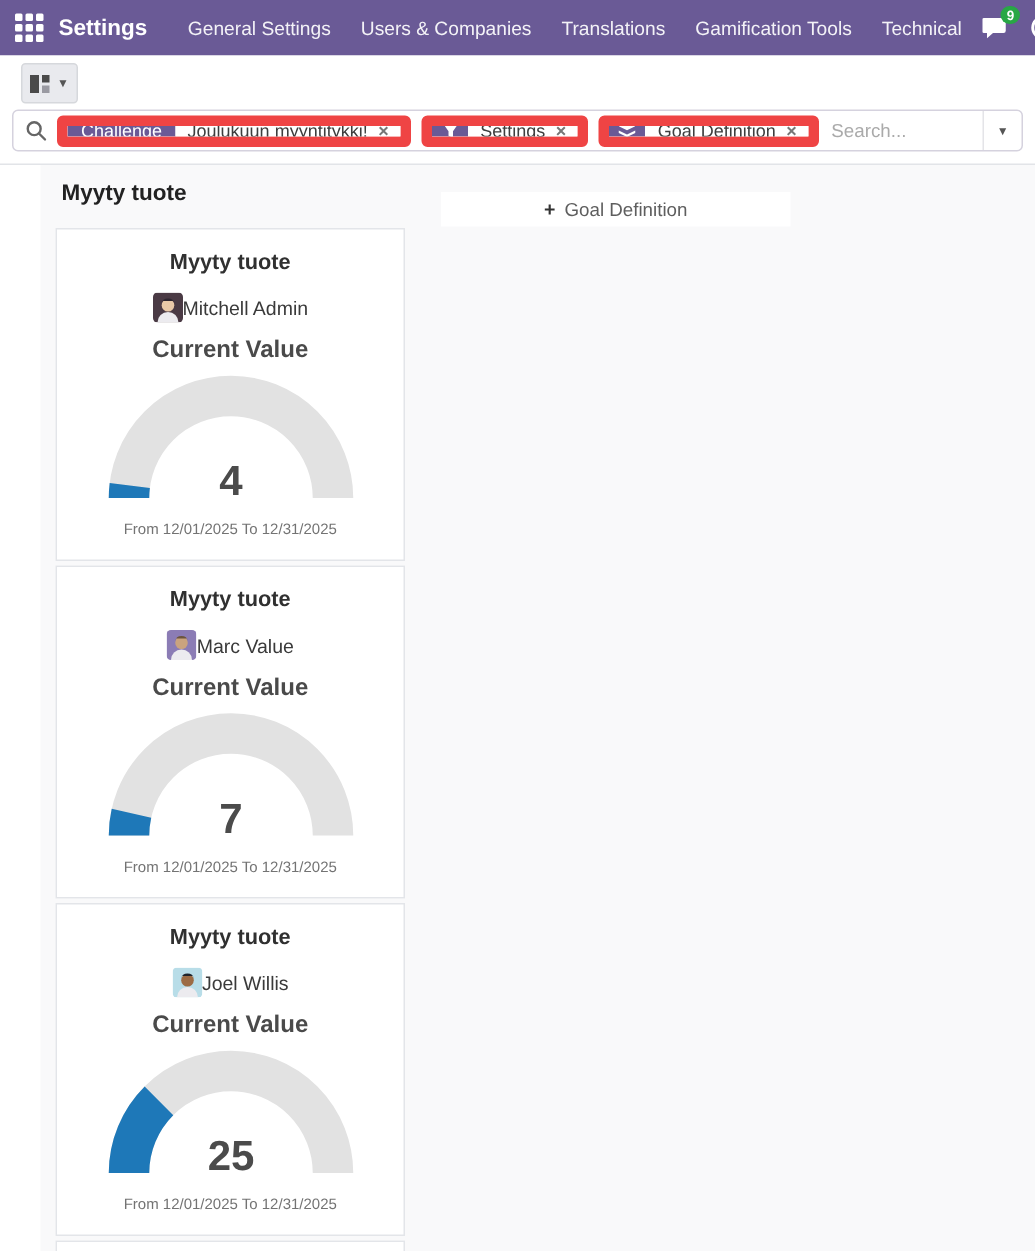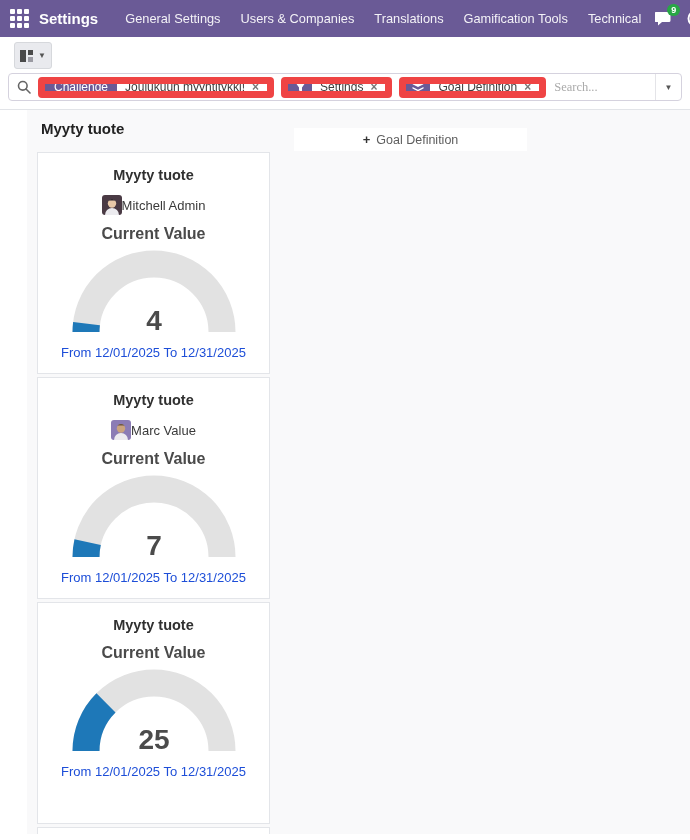--- a/index.html
+++ b/index.html
@@ -44,21 +44,21 @@
   .facet { display:flex; align-items:stretch; border:7px solid #ef4444; border-radius:4px;
     overflow:hidden; margin-left:7px; height:21px; flex:none; }
   .facet-label { background:#6A5A96; color:#fff; font-size:12px; display:flex;
     align-items:center; padding:0 9px; }
   .facet-iconbox { background:#6A5A96; width:24px; display:flex; align-items:center;
     justify-content:center; }
   .facet-val { display:flex; align-items:center; gap:7px; padding:0 8px;
     font-size:12px; color:#3d3d3d; background:#fff; }
   .facet-x { color:#777; font-size:12px; font-weight:700; cursor:pointer; }
   .searchbox input { flex:1; border:none; outline:none; font-size:12.5px; color:#444;
-    padding:0 8px; min-width:60px; font-family:Liberation Serif, serif; }
+    padding:0 8px; min-width:60px; font-family:Liberation Sans, sans-serif; }
   .searchbox input::placeholder { color:#aaa; }
   .sb-toggle { width:26px; align-self:stretch; border-left:1px solid #e4e4e8;
     display:flex; align-items:center; justify-content:center; cursor:pointer; }
 
   
   .content { background:#f9f9fa; height:724px; padding:10px 0 0 10px; overflow:hidden;margin-left:27px; }
   .row { display:flex; gap:24px; align-items:flex-start; }
   .kgroup { width:233px; flex:none; }
   .gtitle { font-size:15px; font-weight:700; color:#222; margin:0 0 14px 4px; line-height:18px; }
   .ghost-btn { width:233px; height:23px; margin-top:8px; background:#fff; border:none;
@@ -71,21 +71,21 @@
   .card.sliver { height:46px; margin-top:0; }
   .card-title { font-size:14.5px; font-weight:700; color:#303030; line-height:18px; }
   .user-row { margin-top:11px; display:flex; align-items:center; justify-content:center; gap:0; }
   .avatar { width:20px; height:20px; border-radius:3px; overflow:hidden; flex:none; }
   .user-name { font-size:13px; color:#3a3a3a; }
   .cv-label { margin-top:12px; font-size:16px; font-weight:700; color:#4a4a4a; line-height:14px; }
   .gauge-wrap { margin-top:7px; }
   .gauge { width:166px; height:88px; }
   .gauge .track, .gauge .arc { fill:none; stroke-width:27; }
   .gauge text { font-size:28px; font-weight:700; fill:#4b4b4b; text-anchor:middle; }
-  .dates { margin-top:5px; font-size:13px; color:#1d4ed8; line-height:15px; }
+  .dates { margin-top:5px; font-size:10px; color:#737373; line-height:15px; }
 </style>
 </head>
 <body>
 
 <nav class="navbar">
   <div class="apps-btn">
     <i></i>
       <i></i>
       <i></i>
       <i></i>
@@ -224,20 +224,31 @@
         <path class="track" d="M 15 84 A 68 68 0 0 1 151 84" style="stroke: rgb(226, 226, 226);"></path>
         <path class="arc" d="M 15 84 A 68 68 0 0 1 151 84" stroke-dasharray="15.0 223.6" style="stroke: rgb(30, 120, 184);"></path>
         <text x="83" y="82">7</text>
       </svg>
     </div>
     <div class="dates">From 12/01/2025 To 12/31/2025</div>
   </div>
 
   <div class="card">
     <div class="card-title">Myyty tuote</div>
+    <div class="user-row">
+      <span class="avatar">
+        <svg width="20" height="20" viewBox="0 0 20 20">
+          <rect width="20" height="20" fill="#B8DDE8"></rect>
+          <circle cx="10" cy="8.5" r="4.2" fill="#9C6B44"></circle>
+          <path d="M5.6 7.6 a4.5 4.5 0 0 1 8.8 0 l-0.8 -2 h-7.2 z" fill="#20242C"></path>
+          <path d="M3 20 a7 7 0 0 1 14 0 z" fill="#ECEBEF"></path>
+        </svg>
+      </span>
+      <span class="user-name">Joel Willis</span>
+    </div>
     <div class="cv-label">Current Value</div>
     <div class="gauge-wrap">
       <svg class="gauge" viewBox="0 0 166 88">
         <path class="track" d="M 15 84 A 68 68 0 0 1 151 84" style="stroke: rgb(226, 226, 226);"></path>
         <path class="arc" d="M 15 84 A 68 68 0 0 1 151 84" stroke-dasharray="53.4 223.6" style="stroke: rgb(30, 120, 184);"></path>
         <text x="83" y="82">25</text>
       </svg>
     </div>
     <div class="dates">From 12/01/2025 To 12/31/2025</div>
   </div>

